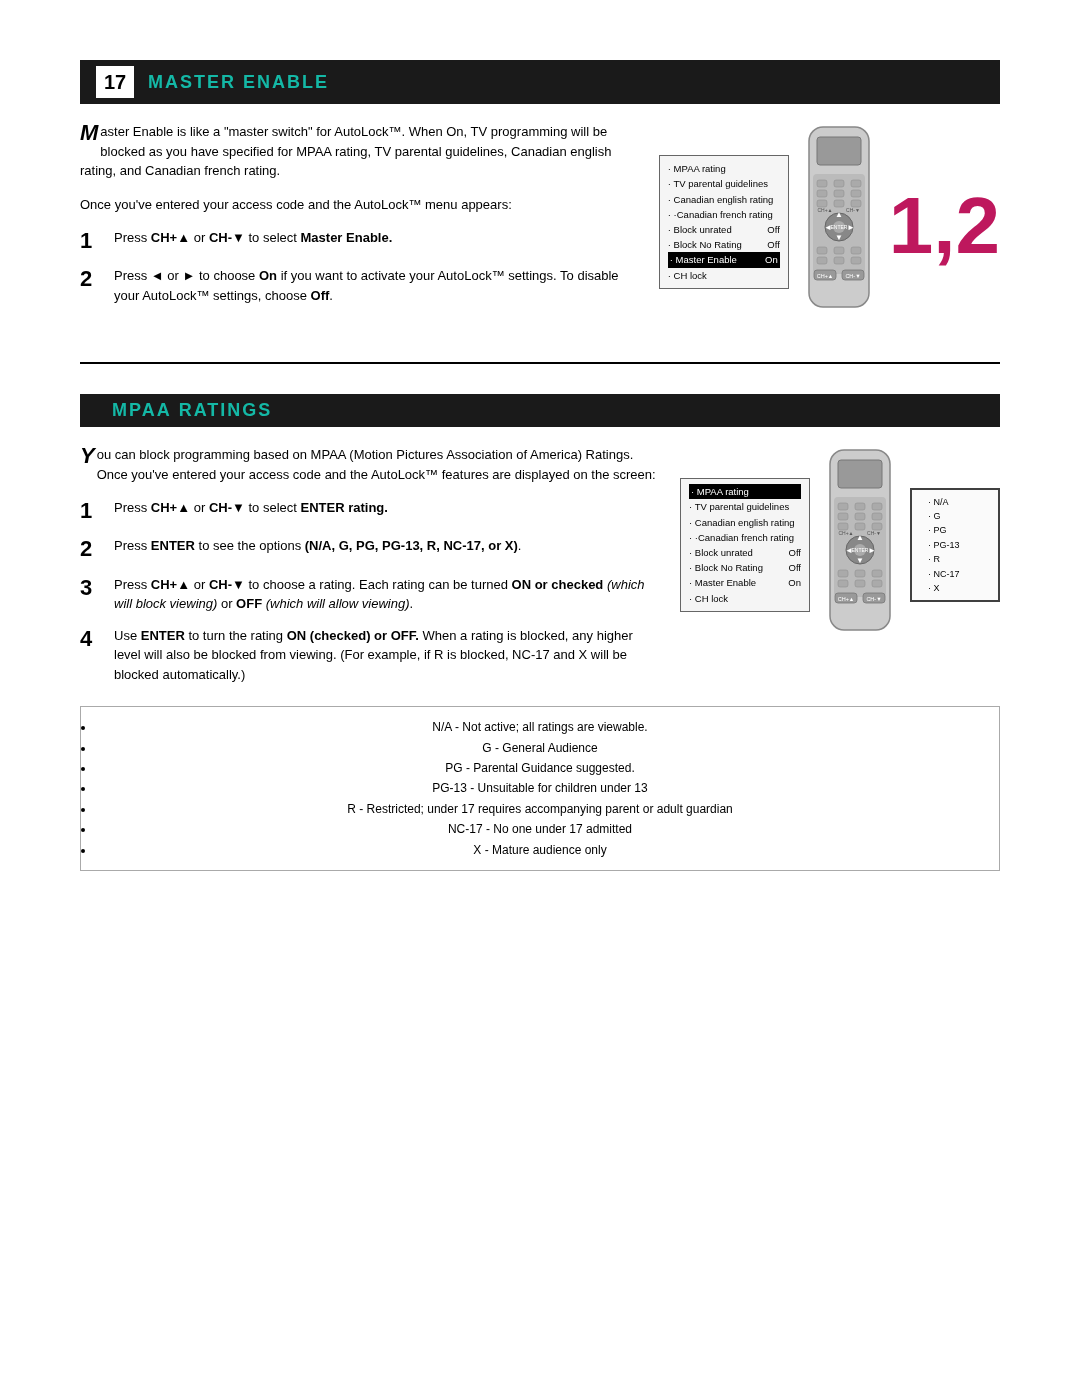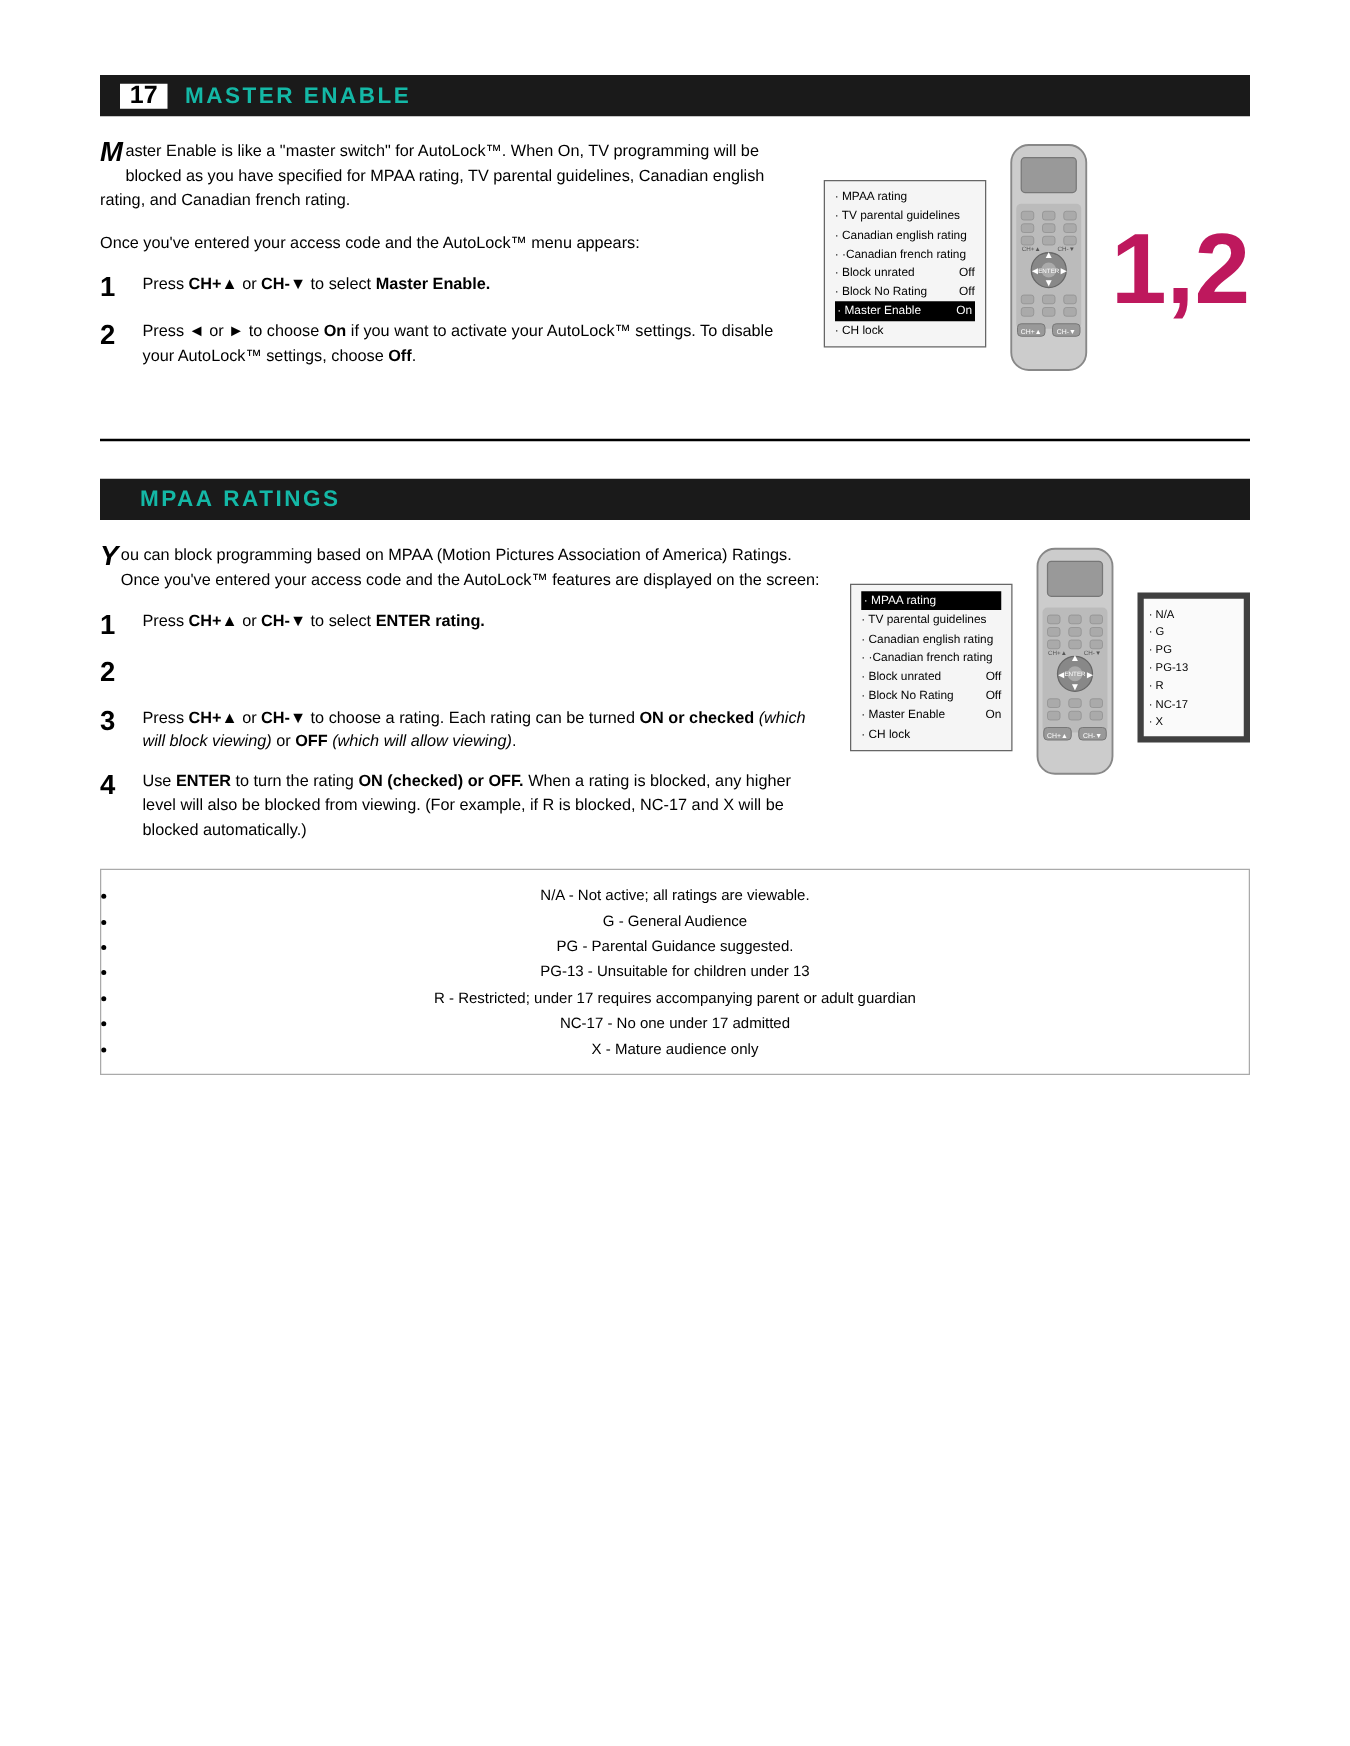--- a/index.html
+++ b/index.html
@@ -31,21 +31,21 @@
       align-items: center;
       padding: 6px 16px;
       margin-bottom: 18px;
     }
     .section-number-box {
       background: #fff;
       color: #000;
       font-weight: bold;
       font-size: 20px;
       width: 38px;
-      height: 20px;
+      height: 32px;
       display: flex;
       align-items: center;
       justify-content: center;
       margin-right: 14px;
     }
     .section-title {
       font-size: 18px;
       font-weight: bold;
       letter-spacing: 2px;
       text-transform: uppercase;
@@ -161,22 +161,22 @@
       margin: 30px 0;
     }
 
     
     .remote-svg {
       width: 80px;
     }
 
     
     .ratings-box {
-      border: 5px solid #404040;
-      padding: 5px 4px;
+      border: 2px solid #404040;
+      padding: 5px 16px;
       font-size: 9px;
       line-height: 1.6;
       background: #fafafa;
       min-width: 90px;
     }
   </style>
 </head>
 <body>
 
 <div class="page">
@@ -310,20 +310,23 @@
 
         <ol class="steps">
           <li class="step">
             <span class="step-num">1</span>
             <span class="step-text">
               Press <b>CH+▲</b> or <b>CH-▼</b> to select <b>ENTER rating.</b>
             </span>
           </li>
           <li class="step">
             <span class="step-num">2</span>
+            <span class="step-text">
+              Press <b>ENTER</b> to see the options <b>(N/A, G, PG, PG-13, R, NC-17, or X)</b>.
+            </span>
           </li>
           <li class="step">
             <span class="step-num">3</span>
             <span class="step-text">
               Press <b>CH+▲</b> or <b>CH-▼</b> to choose a rating. Each rating can be turned <b>ON or checked</b> <i>(which will block viewing)</i> or <b>OFF</b> <i>(which will allow viewing)</i>.
             </span>
           </li>
           <li class="step">
             <span class="step-num">4</span>
             <span class="step-text">

